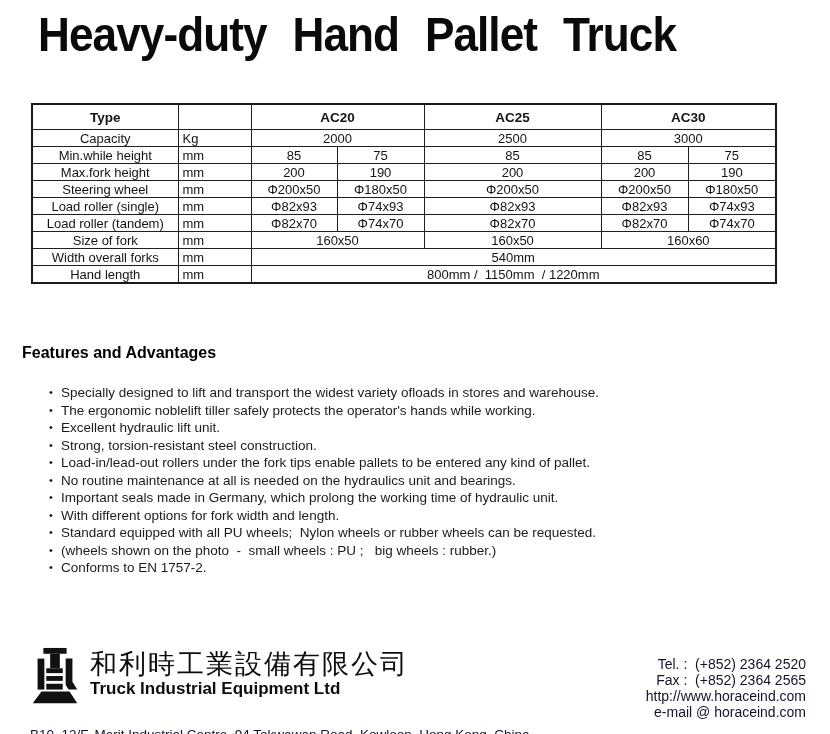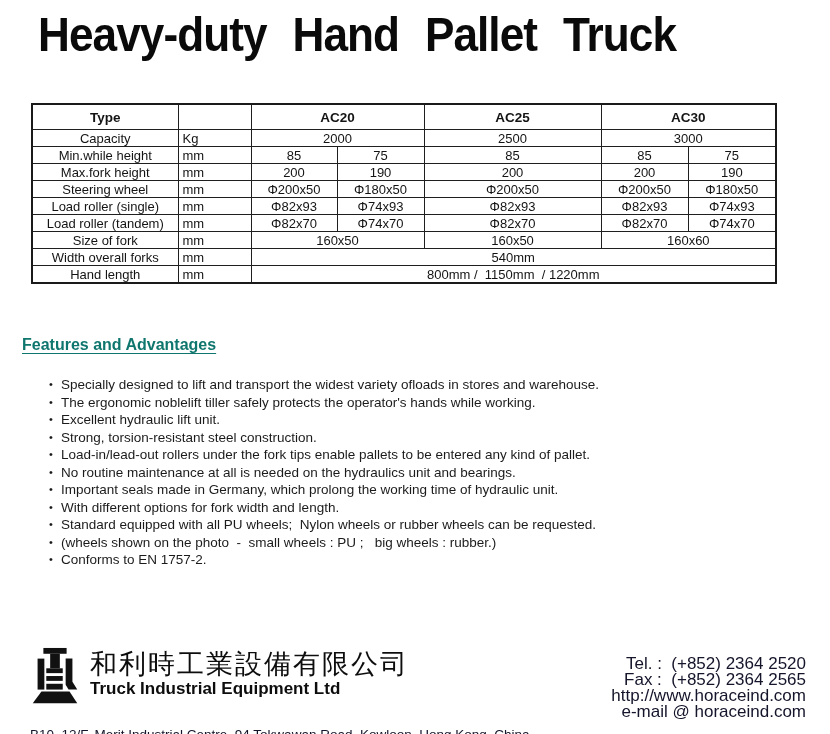--- a/index.html
+++ b/index.html
@@ -47,24 +47,23 @@
   table.spec tr.hdr td{height:24px;font-weight:bold;font-size:13.5px;}
   td.lbl{text-align:center;}
   td.unit{text-align:left;}
   td.val{text-align:center;margin-left:15px;}
 
   
   .features{position:absolute;left:22px;top:326px;width:780px;}
   .features-heading{
     font-size:16px;
     font-weight:bold;
-    text-decoration:underline;
     text-underline-offset:3px;
-    margin:4px 0 22px 0;
-    color:#0f766e;
+    margin:12px 0 22px 0;
+    color:#000000;
   }
   ul.features-list{
     list-style:none;
     margin:11px;
     padding:0 0 0 16px;
   }
   ul.features-list li{
     position:relative;
     font-size:13.5px;
     line-height:17.5px;
@@ -103,21 +102,21 @@
     color:#0d0d0d;
   }
   .address{
     font-size:13.5px;
     margin-top:7px;
     color:#14142a;
     white-space:pre-wrap;
   }
   .contact-block{
     text-align:right;
-    font-size:17px;
+    font-size:14px;
     line-height:16px;
     color:#14142a;
     padding-top:9px;
   }
   .contact-line{white-space:pre-wrap;}
 </style>
 </head>
 <body>
 
 <div class="page">

